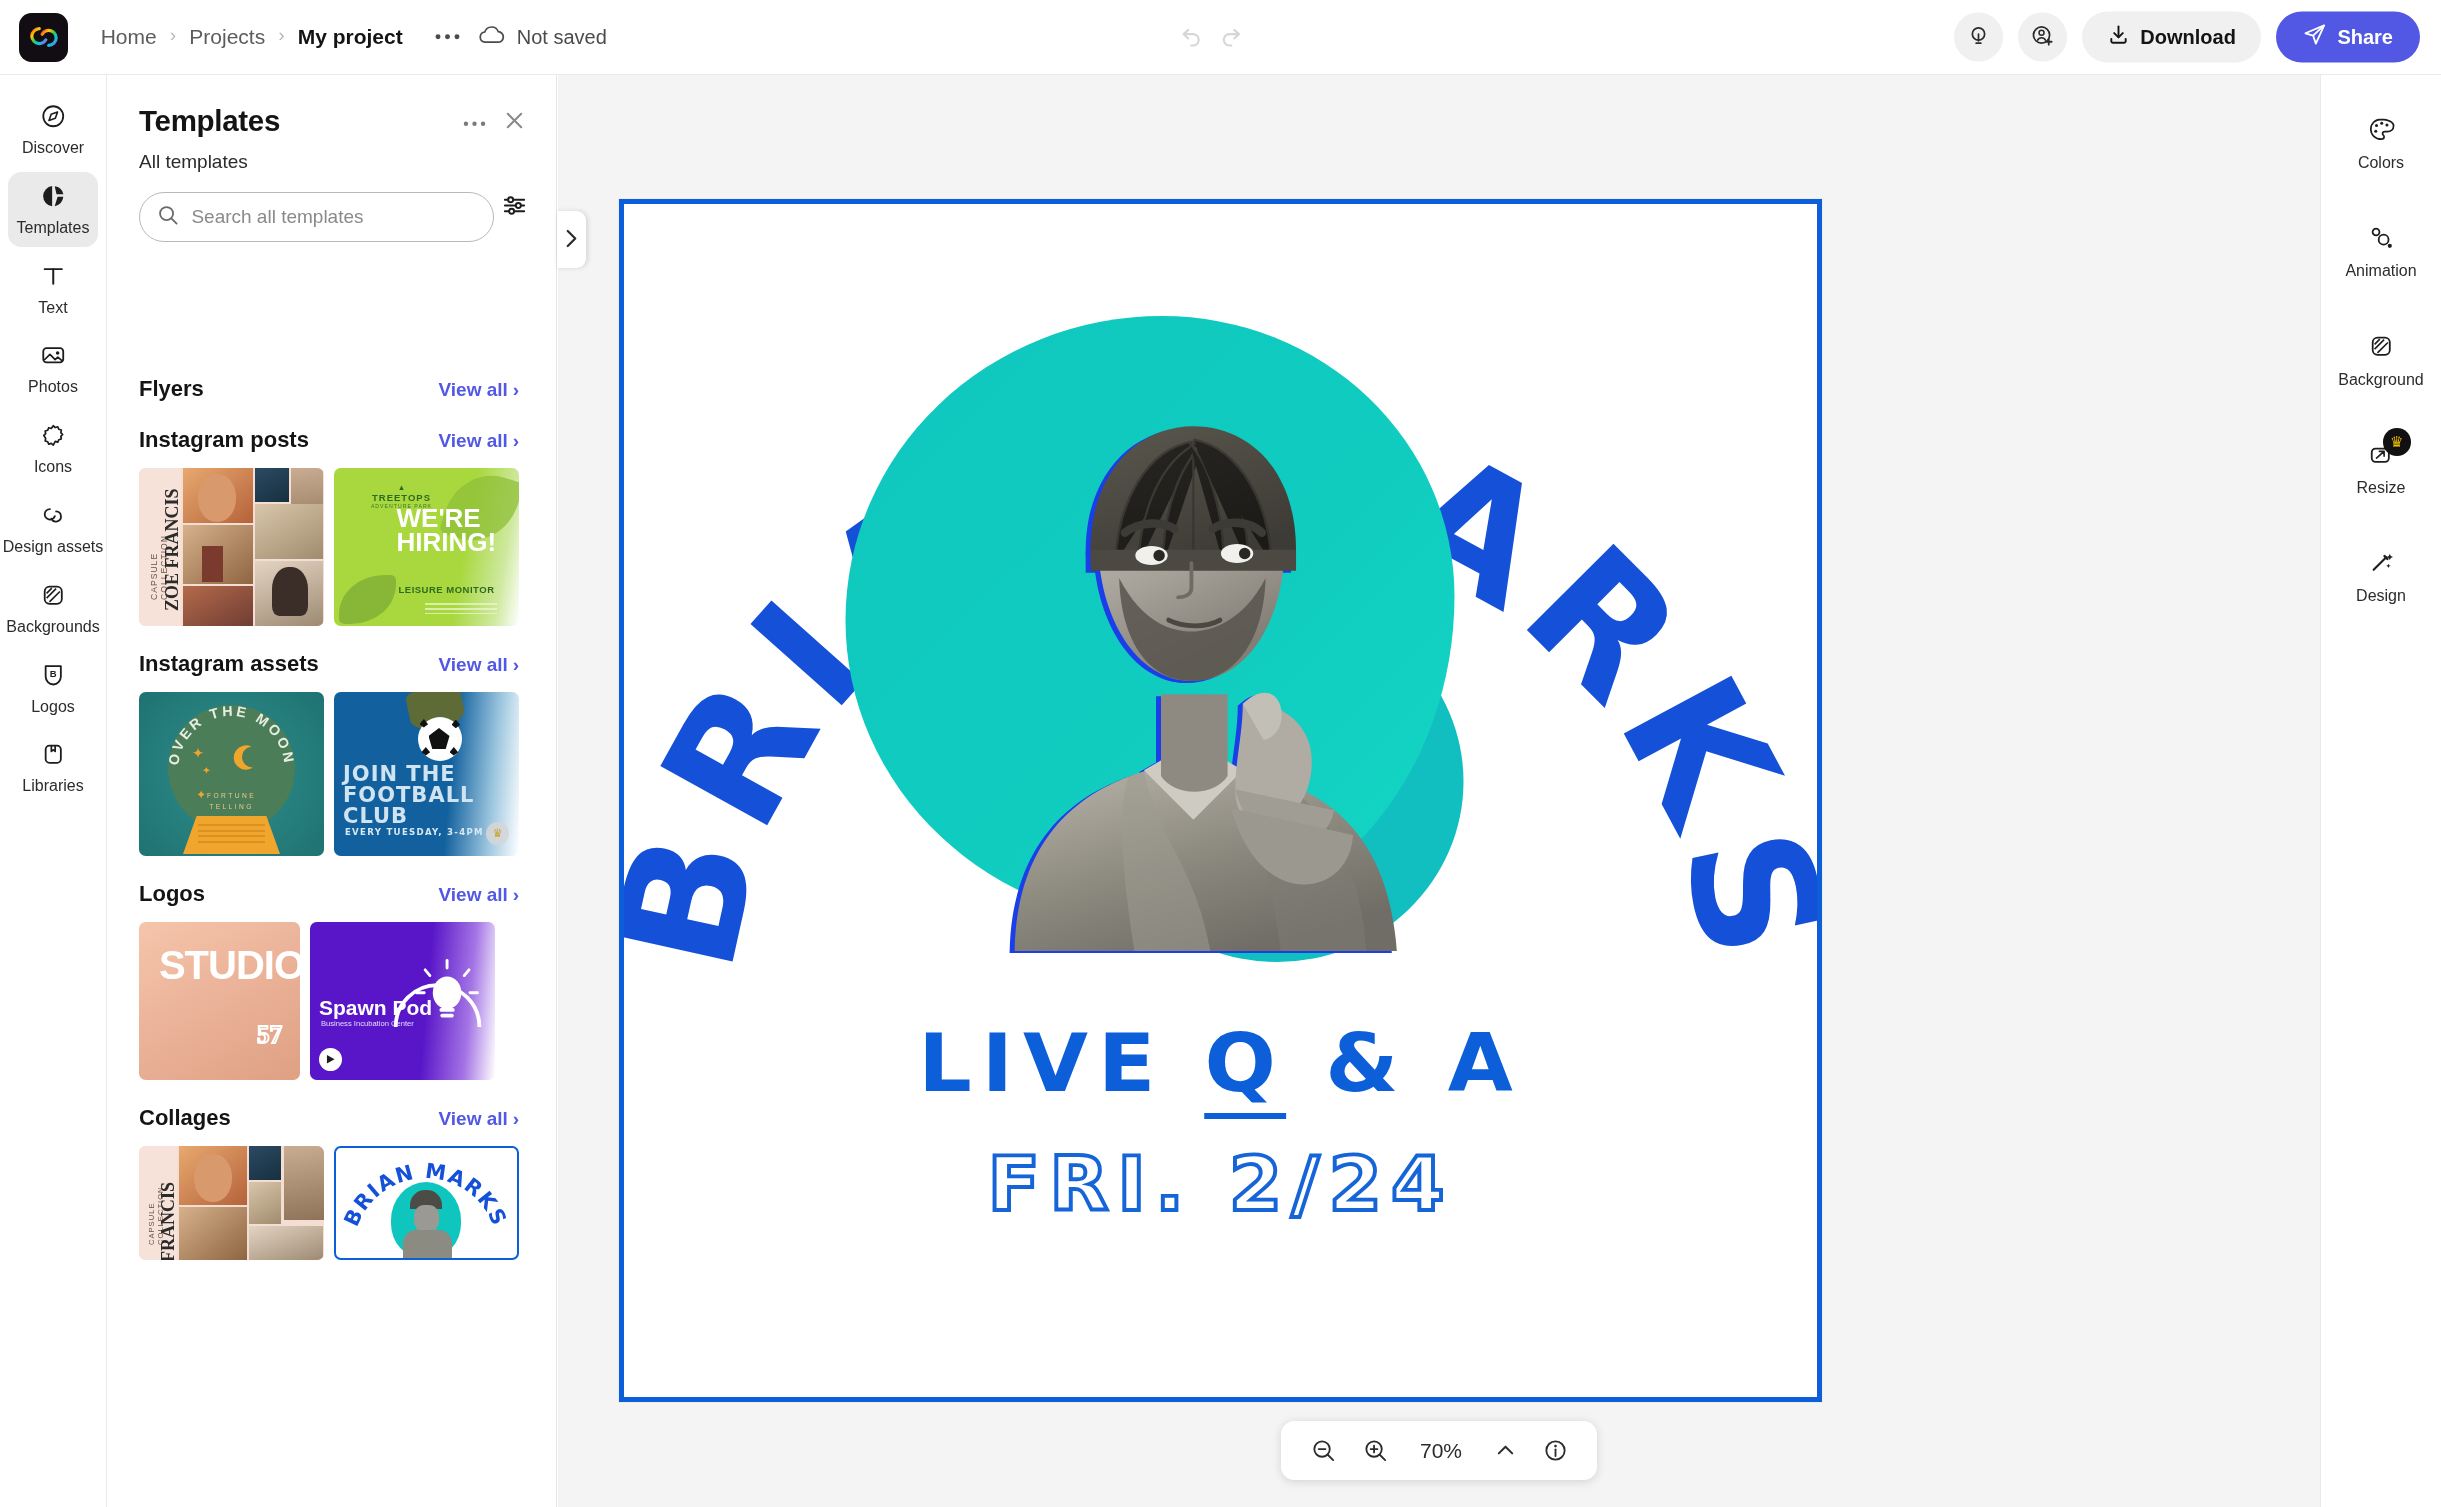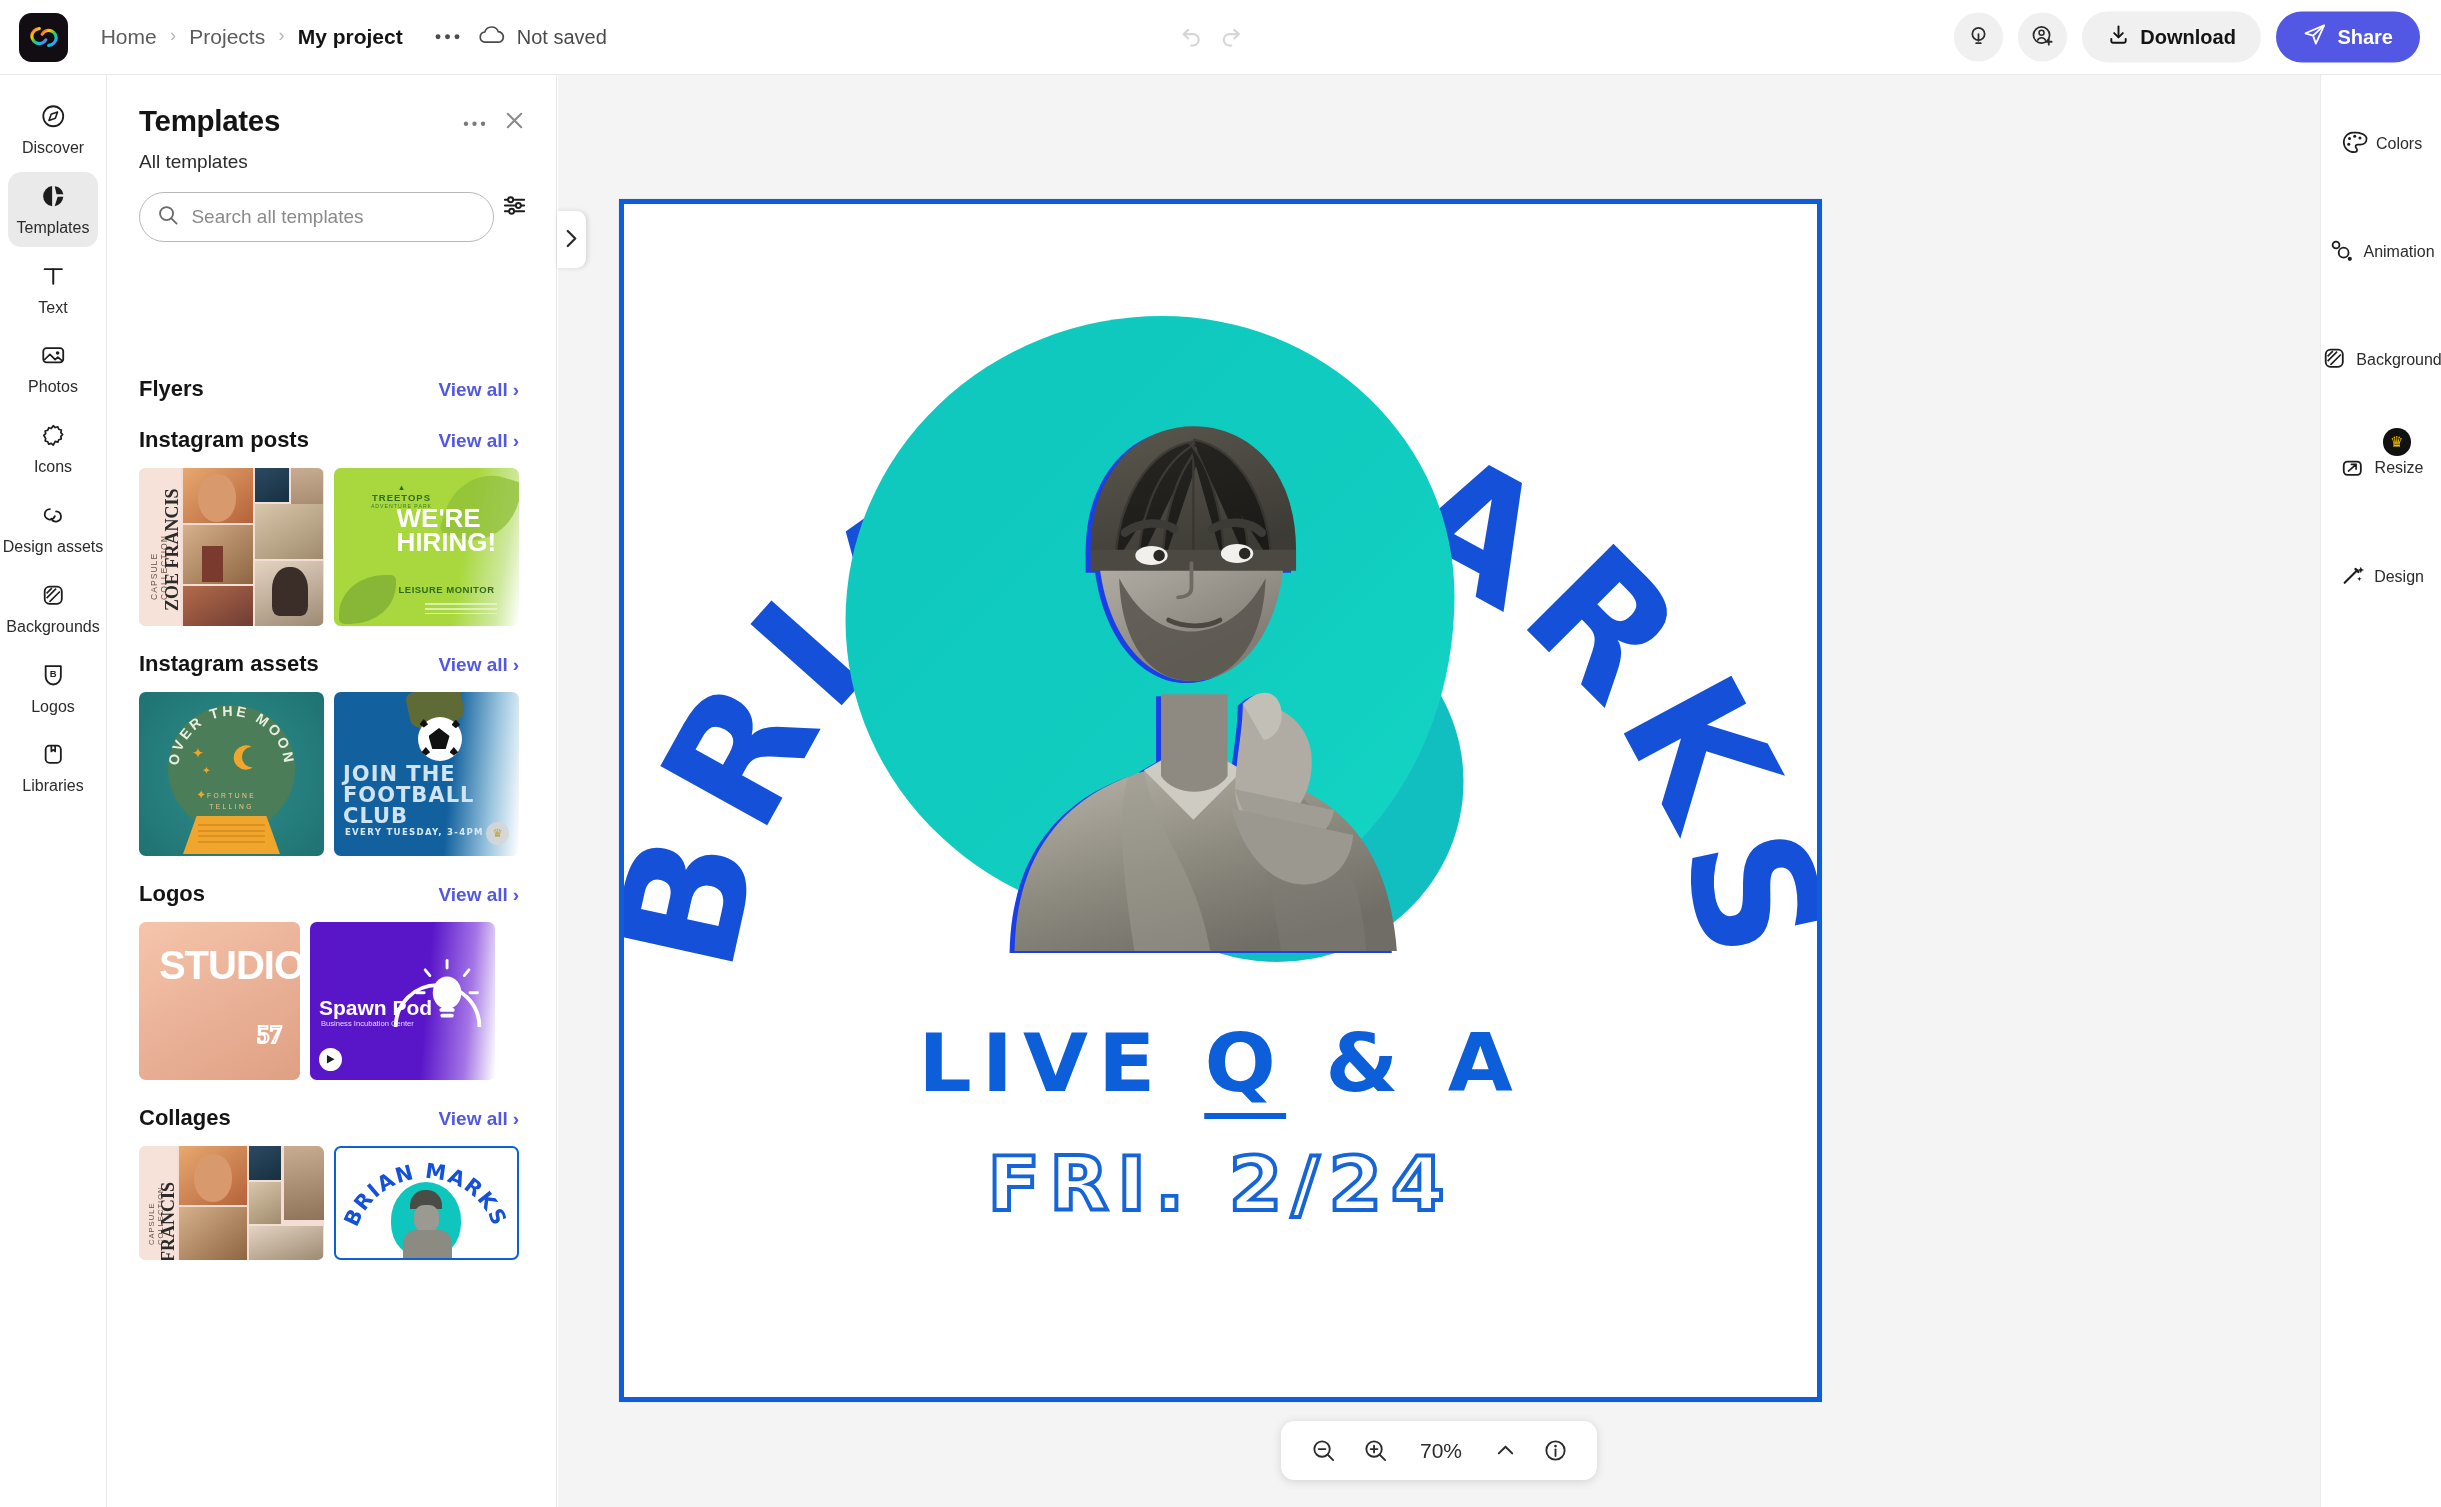--- a/index.html
+++ b/index.html
@@ -177,21 +177,21 @@
   .zoom-ico { cursor: pointer; display: flex; align-items: center; }
 
   
   .rrail {
     position: absolute; top: 75px; right: 0; width: 121px; height: 1432px;
     background: #ffffff; border-left: 1px solid #eaeaea;
     display: flex; flex-direction: column; align-items: center; padding-top: 21px;
   }
   .rrail-item {
     width: 105px; height: 95px; border-radius: 13.3px; margin-bottom: 13.3px;
-    display: flex; align-items: center; justify-content: center;
+    display: flex; flex-direction: column; align-items: center; justify-content: center;
     gap: 7.6px; cursor: pointer; position: relative;
   }
   .rrail-label { font-size: 16px; color: #2c2c2c; white-space: nowrap; }
   .crown-badge {
     position: absolute; right: 23px; top: 7.6px; width: 27.6px; height: 27.6px;
     border-radius: 50%; background: #111; display: flex; align-items: center;
     justify-content: center; font-size: 15px; color: #f2c200;
   }
 
   

